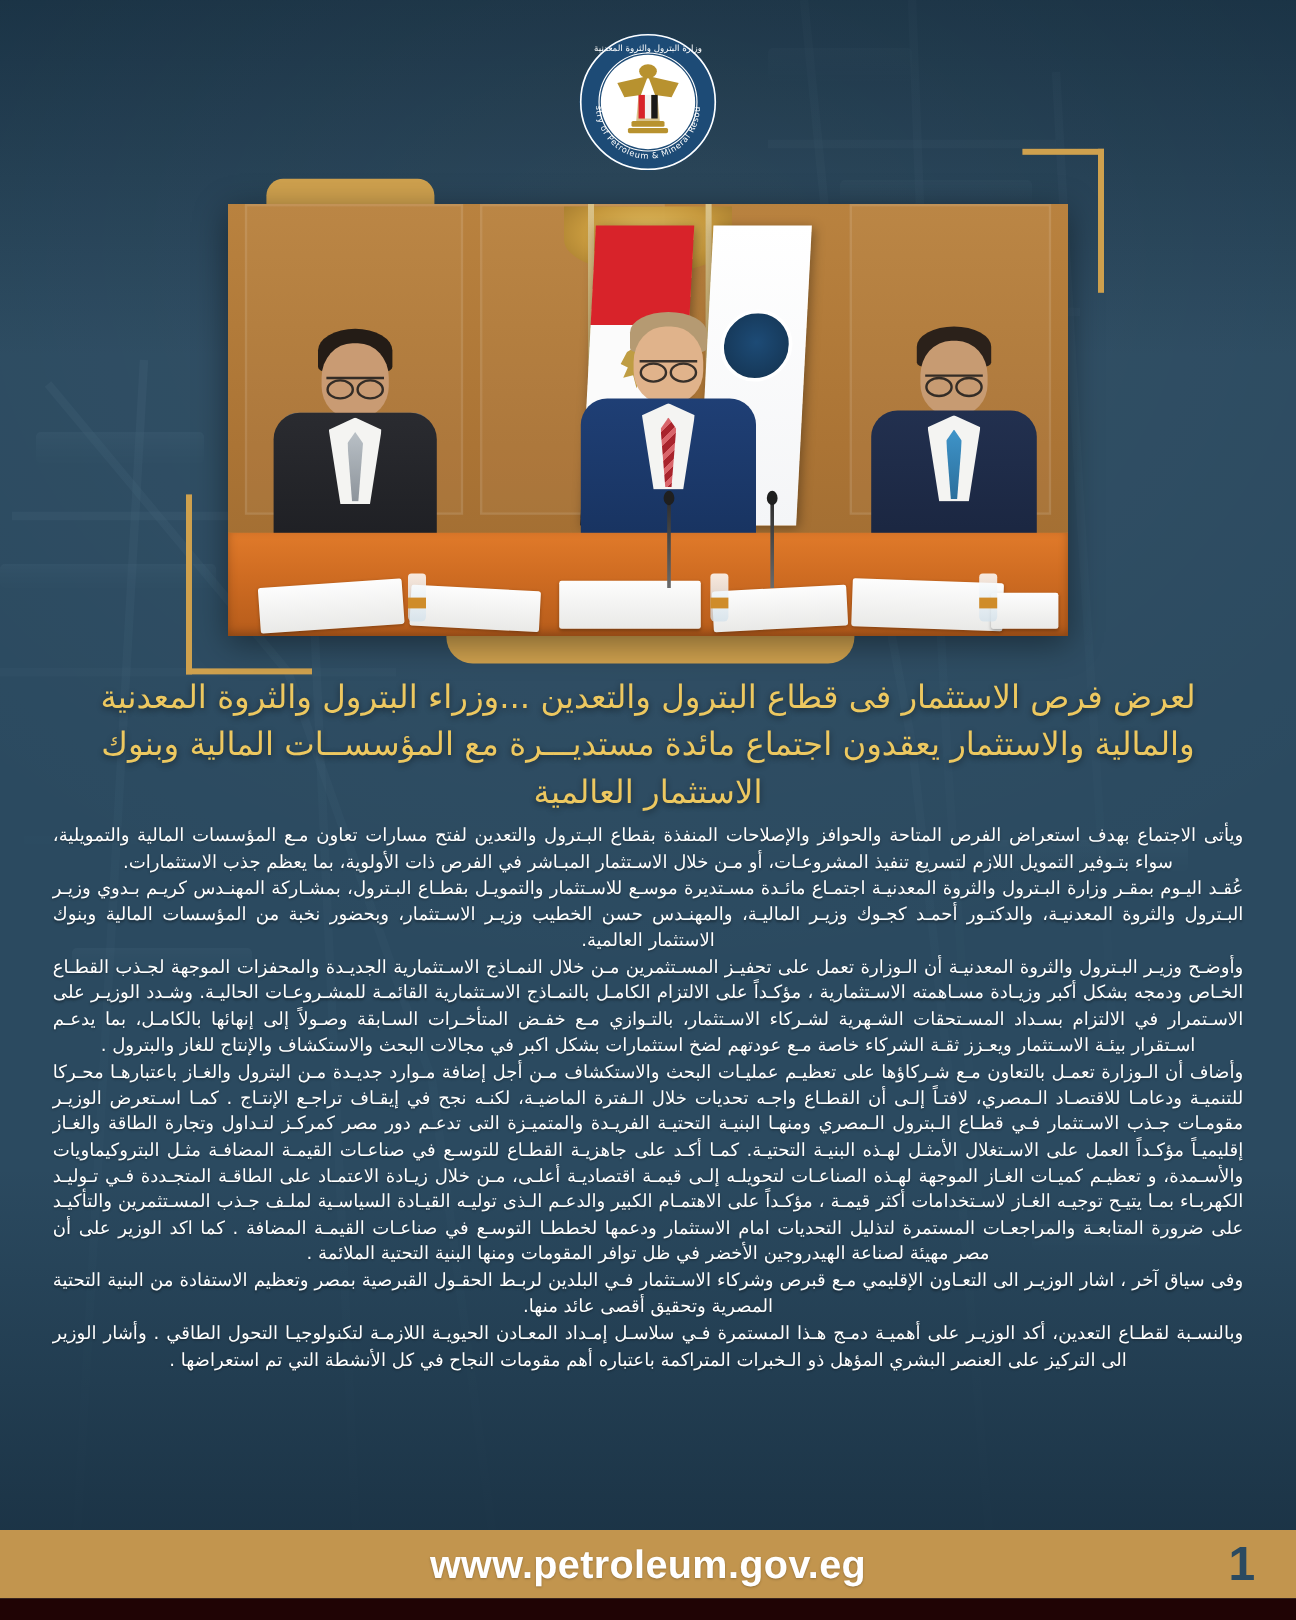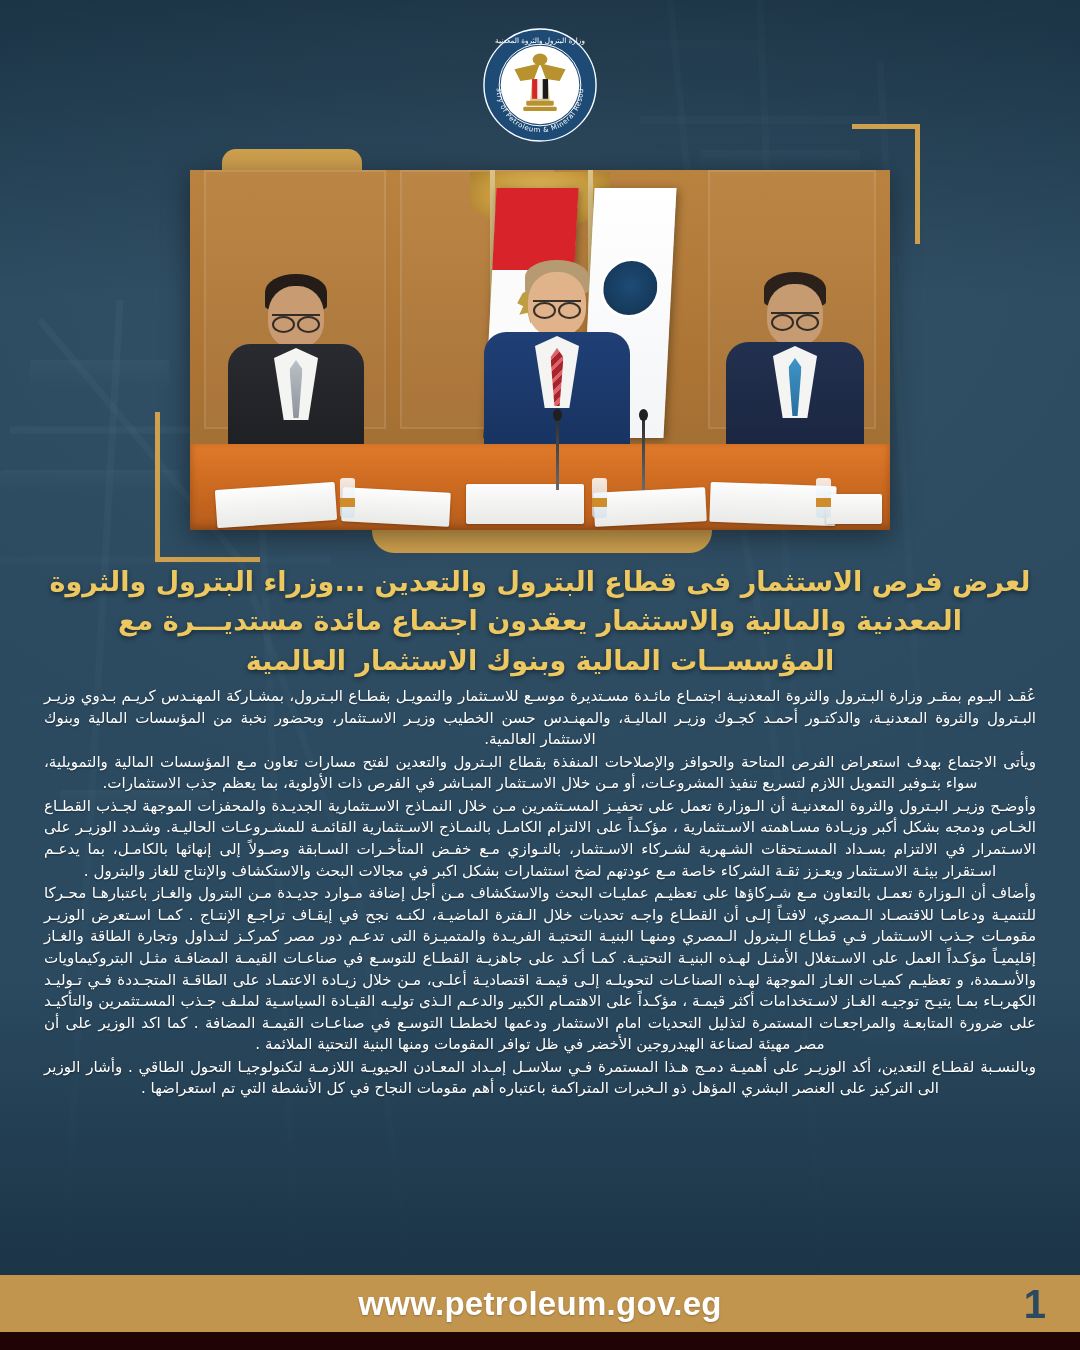--- a/index.html
+++ b/index.html
@@ -173,21 +173,21 @@
   }
   .bottle::before {
     content:""; position:absolute; bottom:11px; left:0; width:100%; height:9px;
     background:#cf8c2a;
   }
 
   
   .headline {
     position:absolute; left:48px; right:48px; top:562px;
     color:#edc860;
-    font-size:27px; font-weight:bold; line-height:1.46;
+    font-size:27px; font-weight:normal; line-height:1.46;
     text-align:center; direction:rtl;
     font-family:"DejaVu Sans", sans-serif;
     text-shadow:0 2px 5px rgba(0,0,0,.45);
   }
 
   
   .body-text {
     position:absolute; left:44px; right:44px; top:686px;
     color:#ffffff;
     direction:rtl; text-align:justify;
@@ -349,24 +349,25 @@
         <div class="bottle" style="left:626px;"></div>
       </div>
       <div class="mic" style="left:366px;"></div>
       <div class="mic" style="left:452px;"></div>
     </div>
   </div>
 
   <h1 class="headline">لعرض فرص الاستثمار فى قطاع البترول والتعدين ...وزراء البترول والثروة المعدنية والمالية والاستثمار يعقدون اجتماع مائدة مستديـــرة مع المؤسســات المالية وبنوك الاستثمار العالمية</h1>
 
   <div class="body-text">
+    <p>ويأتى الاجتماع بهدف استعراض الفرص المتاحة والحوافز والإصلاحات المنفذة بقطاع البـترول والتعدين لفتح مسارات تعاون مـع المؤسسات المالية والتمويلية، سواء بتـوفير التمويل اللازم لتسريع تنفيذ المشروعـات، أو مـن خلال الاسـتثمار المبـاشر في الفرص ذات الأولوية، بما يعظم جذب الاستثمارات.</p>
     <p>عُقـد اليـوم بمقـر وزارة البـترول والثروة المعدنيـة اجتمـاع مائـدة مسـتديرة موسـع للاسـتثمار والتمويـل بقطـاع البـترول، بمشـاركة المهنـدس كريـم بـدوي وزيـر البـترول والثروة المعدنيـة، والدكتـور أحمـد كجـوك وزيـر الماليـة، والمهنـدس حسن الخطيب وزيـر الاسـتثمار، وبحضور نخبة من المؤسسات المالية وبنوك الاستثمار العالمية.</p>
-    <p>ويأتى الاجتماع بهدف استعراض الفرص المتاحة والحوافز والإصلاحات المنفذة بقطاع البـترول والتعدين لفتح مسارات تعاون مـع المؤسسات المالية والتمويلية، سواء بتـوفير التمويل اللازم لتسريع تنفيذ المشروعـات، أو مـن خلال الاسـتثمار المبـاشر في الفرص ذات الأولوية، بما يعظم جذب الاستثمارات.</p>
     <p>وأوضـح وزيـر البـترول والثروة المعدنيـة أن الـوزارة تعمل على تحفيـز المسـتثمرين مـن خلال النمـاذج الاسـتثمارية الجديـدة والمحفزات الموجهة لجـذب القطـاع الخـاص ودمجه بشكل أكبر وزيـادة مسـاهمته الاسـتثمارية ، مؤكـداً على الالتزام الكامـل بالنمـاذج الاسـتثمارية القائمـة للمشـروعـات الحاليـة. وشـدد الوزيـر على الاسـتمرار في الالتزام بسـداد المسـتحقات الشـهرية لشـركاء الاسـتثمار، بالتـوازي مـع خفـض المتأخـرات السـابقة وصـولاً إلى إنهائها بالكامـل، بما يدعـم اسـتقرار بيئـة الاسـتثمار ويعـزز ثقـة الشركاء خاصة مـع عودتهم لضخ استثمارات بشكل اكبر في مجالات البحث والاستكشاف والإنتاج للغاز والبترول .</p>
     <p>وأضاف أن الـوزارة تعمـل بالتعاون مـع شـركاؤها على تعظيـم عمليـات البحث والاستكشاف مـن أجل إضافة مـوارد جديـدة مـن البترول والغـاز باعتبارهـا محـركا للتنميـة ودعامـا للاقتصـاد الـمصري، لافتـاً إلـى أن القطـاع واجـه تحديات خلال الـفترة الماضيـة، لكنـه نجح في إيقـاف تراجـع الإنتـاج . كمـا اسـتعرض الوزيـر مقومـات جـذب الاسـتثمار فـي قطـاع الـبترول الـمصري ومنهـا البنيـة التحتيـة الفريـدة والمتميـزة التى تدعـم دور مصر كمركـز لتـداول وتجارة الطاقة والغـاز إقليميـاً مؤكـداً العمل على الاسـتغلال الأمثـل لهـذه البنيـة التحتيـة. كمـا أكـد على جاهزيـة القطـاع للتوسـع في صناعـات القيمـة المضافـة مثـل البتروكيماويات والأسـمدة، و تعظيـم كميـات الغـاز الموجهة لهـذه الصناعـات لتحويلـه إلـى قيمـة اقتصاديـة أعلـى، مـن خلال زيـادة الاعتمـاد على الطاقـة المتجـددة فـي تـوليـد الكهربـاء بمـا يتيـح توجيـه الغـاز لاسـتخدامات أكثر قيمـة ، مؤكـداً على الاهتمـام الكبير والدعـم الـذى توليـه القيـادة السياسـية لملـف جـذب المسـتثمرين والتأكيـد على ضرورة المتابعـة والمراجعـات المستمرة لتذليل التحديات امام الاستثمار ودعمها لخططـا التوسـع في صناعـات القيمـة المضافة . كما اكد الوزير على أن مصر مهيئة لصناعة الهيدروجين الأخضر في ظل توافر المقومات ومنها البنية التحتية الملائمة .</p>
+    <p>وفى سياق آخر ، اشار الوزيـر الى التعـاون الإقليمي مـع قبرص وشركاء الاسـتثمار فـي البلدين لربـط الحقـول القبرصية بمصر وتعظيم الاستفادة من البنية التحتية المصرية وتحقيق أقصى عائد منها.</p>
     <p>وبالنسـبة لقطـاع التعدين، أكد الوزيـر على أهميـة دمـج هـذا المستمرة فـي سلاسـل إمـداد المعـادن الحيويـة اللازمـة لتكنولوجيـا التحول الطاقي . وأشار الوزير الى التركيز على العنصر البشري المؤهل ذو الـخبرات المتراكمة باعتباره أهم مقومات النجاح في كل الأنشطة التي تم استعراضها .</p>
   </div>
 
   <div class="footer-bar">
     <span class="footer-url">www.petroleum.gov.eg</span>
     <span class="page-num">1</span>
   </div>
   <div class="footer-strip"></div>
 
 </div>

